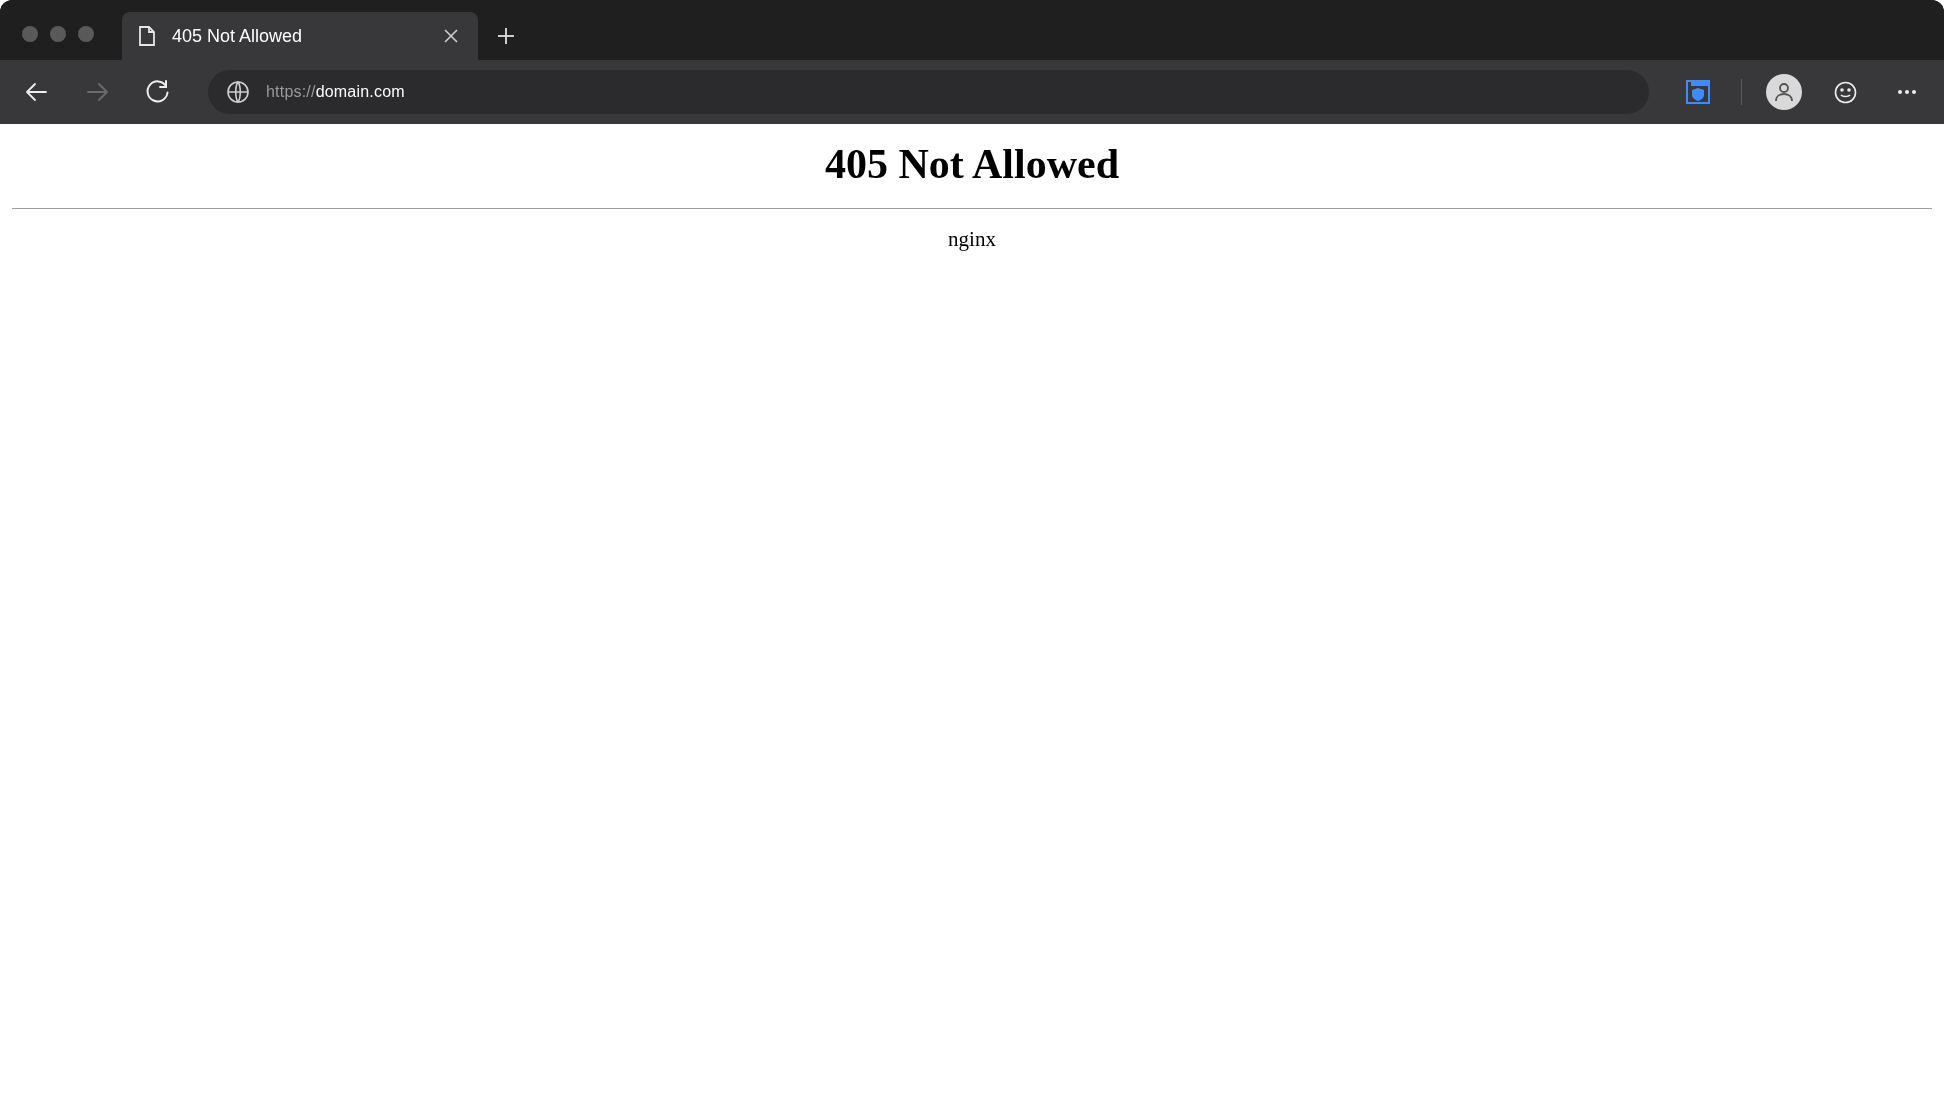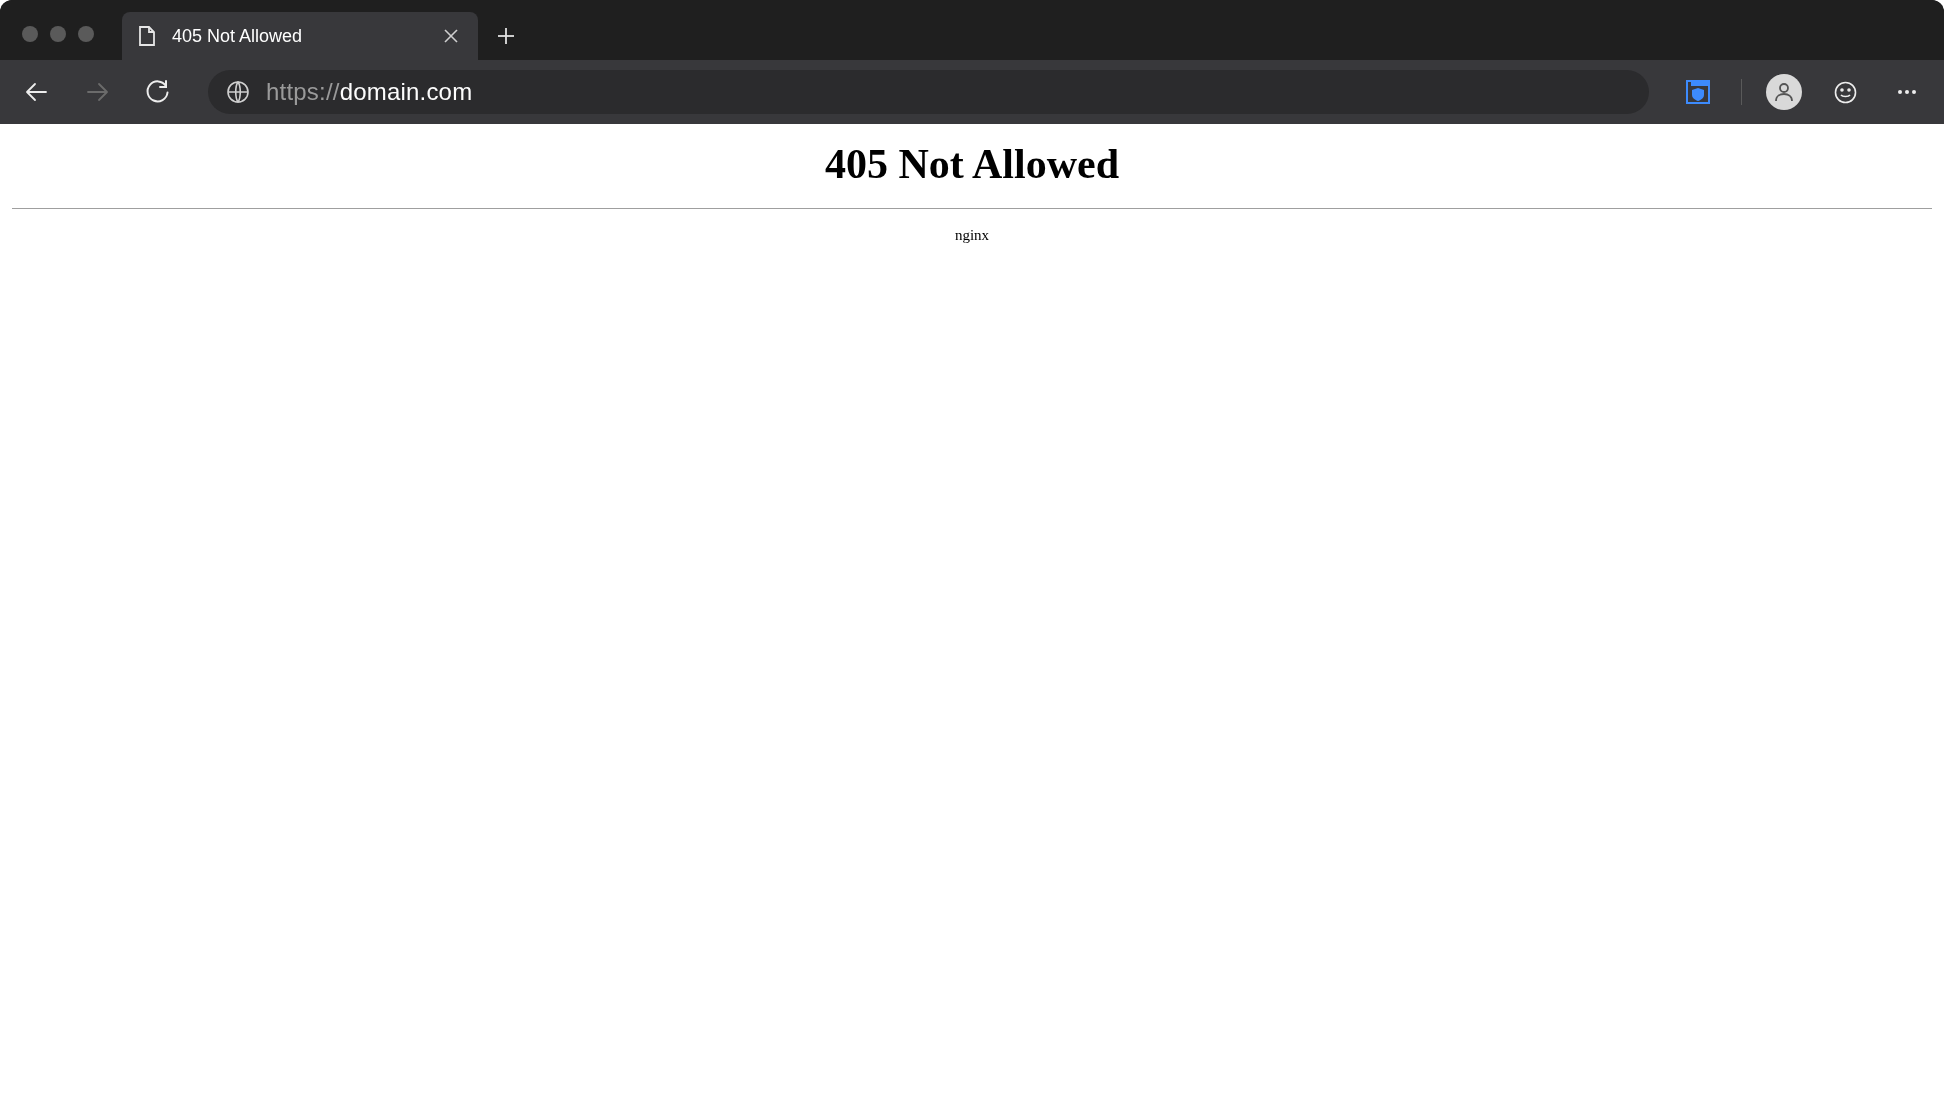--- a/index.html
+++ b/index.html
@@ -114,21 +114,21 @@
       background: #2b2b2d;
       border-radius: 22px;
       display: flex;
       align-items: center;
       padding: 0 18px;
       gap: 16px;
       margin-left: 10px;
       margin-right: 8px;
     }
     .url-text {
-      font-size: 24px;
+      font-size: 16px;
       color: #fdfdfd;
       letter-spacing: 0.2px;
     }
     .url-text .protocol {
       color: #9a9a9a;
     }
     .right-icons {
       display: flex;
       align-items: center;
       gap: 24px;
@@ -159,21 +159,21 @@
       font-weight: bold;
       margin-top: 4px;
       margin-bottom: 20px;
     }
     .page hr {
       border: none;
       border-top: 1px solid #9f9f9f;
       margin: 0 0 18px 0;
     }
     .page p {
-      font-size: 15px;
+      font-size: 21px;
     }
   </style>
 </head>
 <body>
 
 <div class="browser-chrome">
   <div class="tab-strip">
     <div class="window-controls">
       <div class="window-dot"></div>
       <div class="window-dot"></div>

